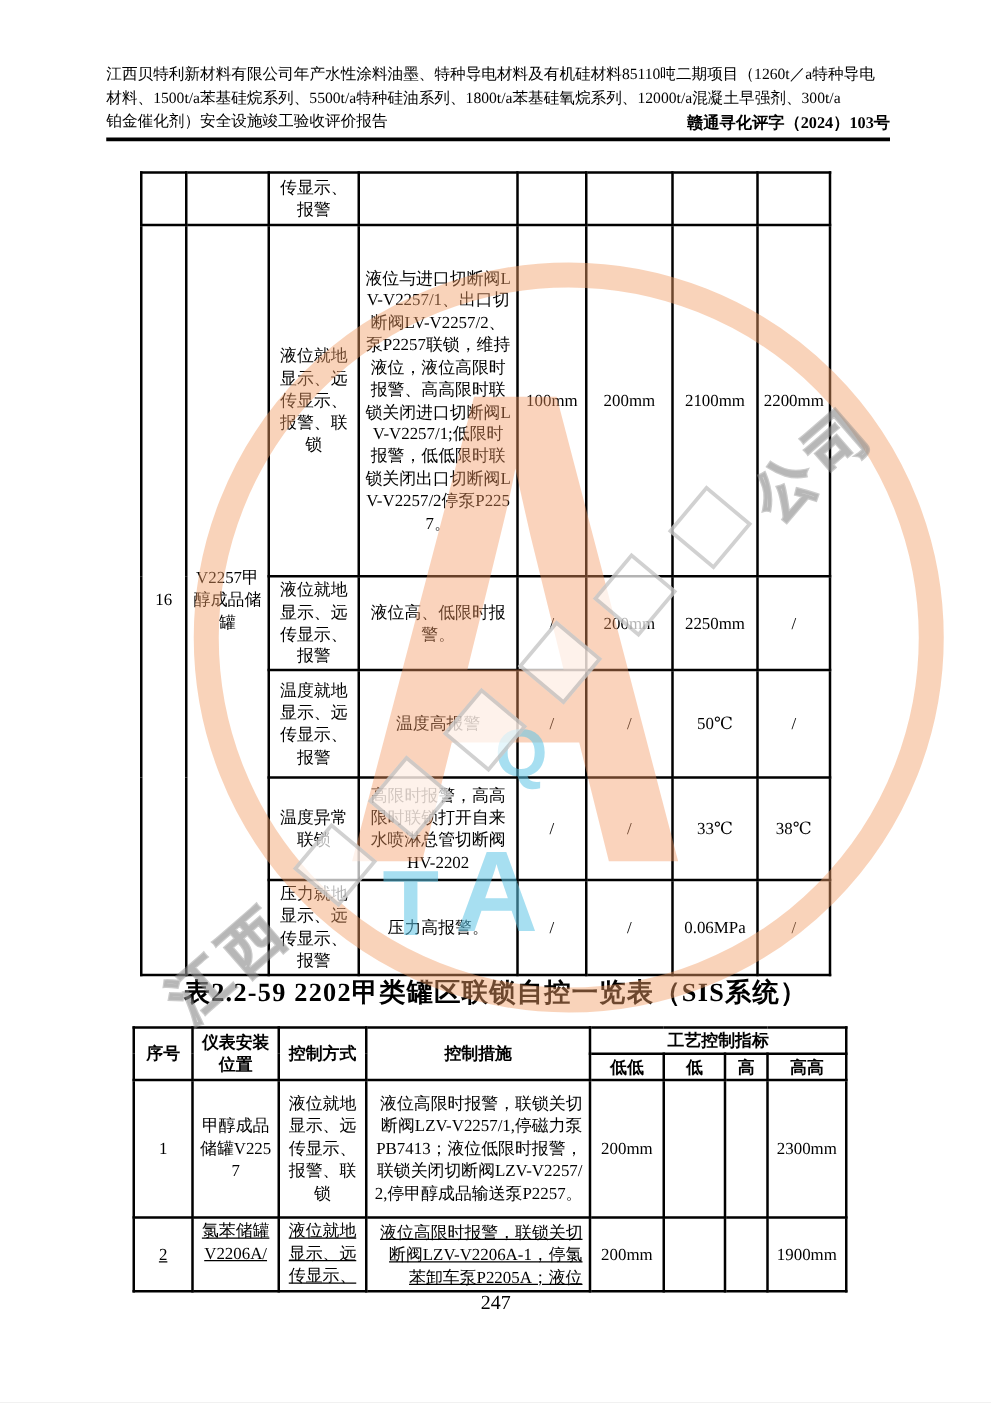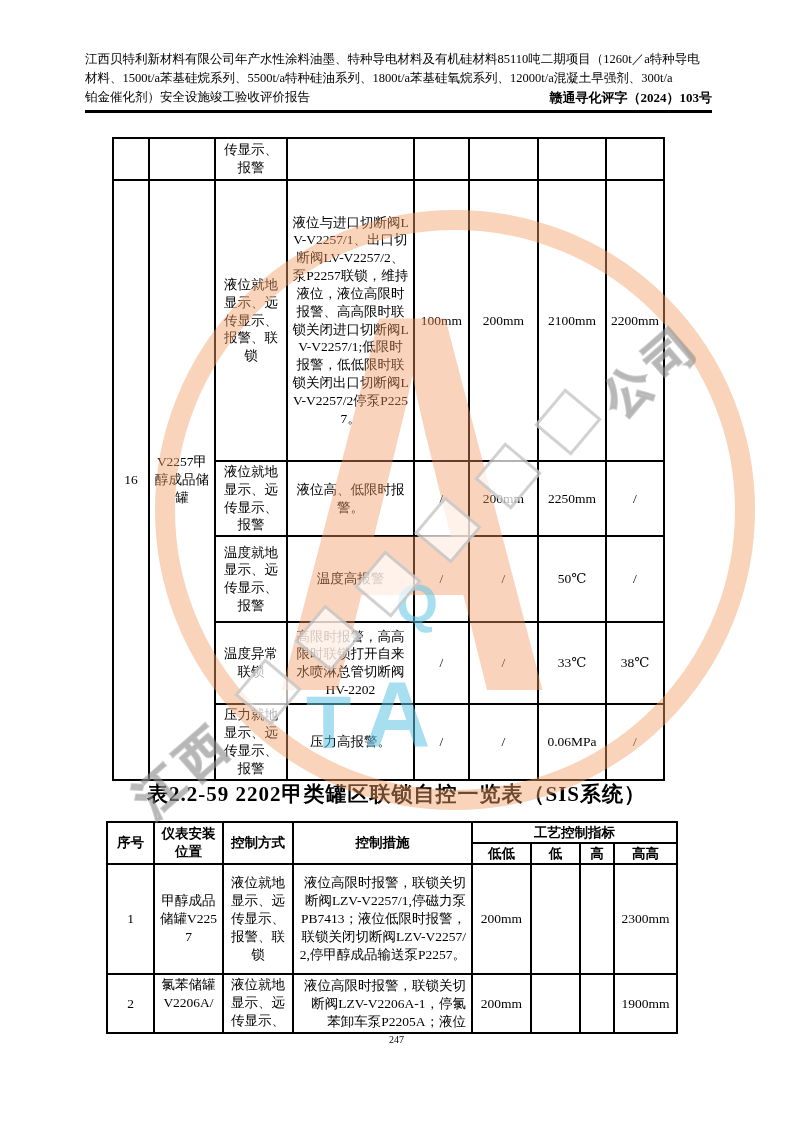--- a/index.html
+++ b/index.html
@@ -14,24 +14,24 @@
   .doc-number{font-weight:bold;font-size:13px;}
   .header-rule{position:absolute;left:85px;top:110px;width:627px;border-top:3px solid #000;}
   
   table{border-collapse:collapse;table-layout:fixed;background:transparent;}
   td,th{border:2px solid #000;padding:1px 4px;text-align:center;vertical-align:middle;
         font-size:13.5px;line-height:1.32;word-break:break-all;overflow:hidden;}
   .t1{position:absolute;left:112px;top:137px;width:551px;z-index:1;}
   .t2{position:absolute;left:106px;top:821px;width:570px;z-index:1;}
   .t2 th{font-weight:bold;padding:0 2px;}
   .measure-left{text-align:right;padding:2px 5px;}
-  .clip-cell{vertical-align:top;}
+  .clip-cell{vertical-align:top;text-decoration:underline;}
   .table-title{position:absolute;left:0;top:780px;width:793px;text-align:center;
     font-weight:bold;font-size:21px;letter-spacing:1px;z-index:1;}
-  .page-number{position:absolute;left:0;top:1034px;width:793px;text-align:center;font-size:10px;}
+  .page-number{position:absolute;left:0;top:1034px;width:793px;text-align:center;font-size:16px;}
   
   .watermark{position:absolute;left:0;top:0;width:793px;height:1122px;z-index:5;pointer-events:none;}
   .wm-circle{position:absolute;left:155px;top:210px;width:560px;height:560px;border-radius:50%;
     border:20px solid rgba(242,157,102,0.45);}
   .wm-a{position:absolute;left:272px;top:292px;font-family:"Liberation Sans","DejaVu Sans",sans-serif;
     font-weight:bold;font-size:540px;line-height:0.78;color:rgba(242,150,95,0.42);
     transform:scaleX(0.72);transform-origin:left top;}
   .wm-blue{position:absolute;font-family:"Liberation Sans","DejaVu Sans",sans-serif;font-weight:bold;
     color:rgba(95,196,230,0.55);line-height:1;}
   .wm-q{left:396px;top:576px;font-size:54px;}

